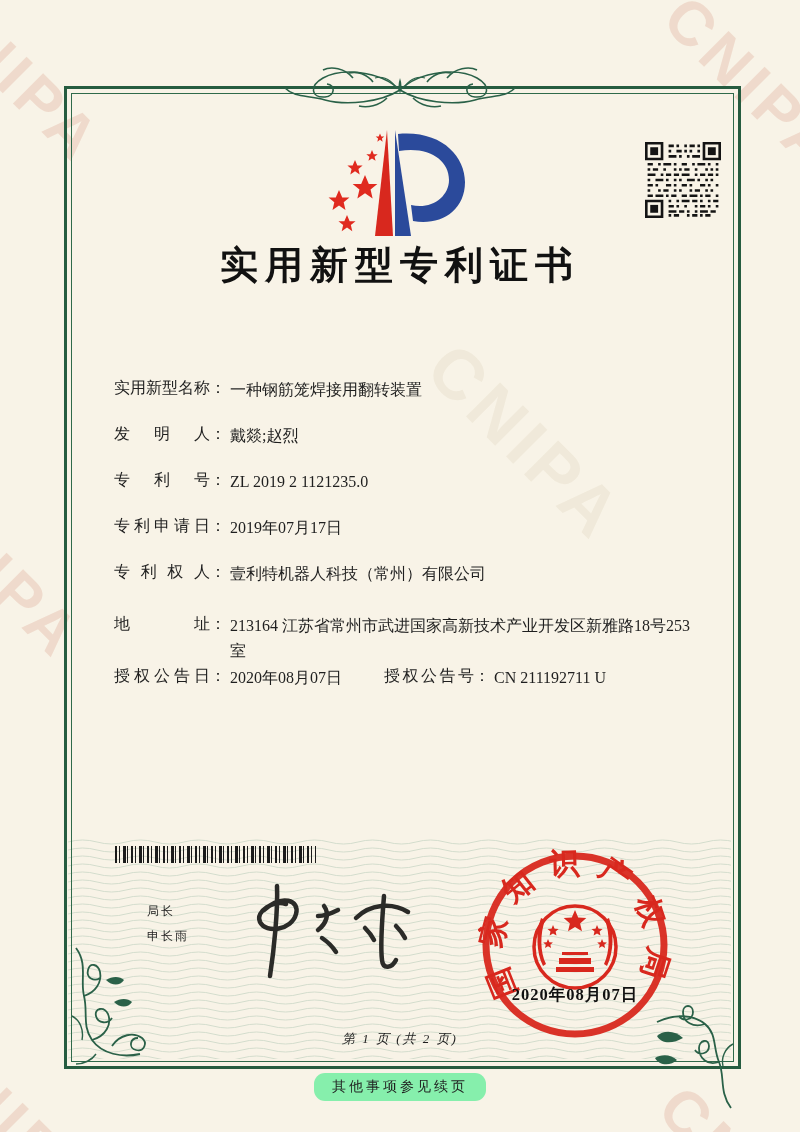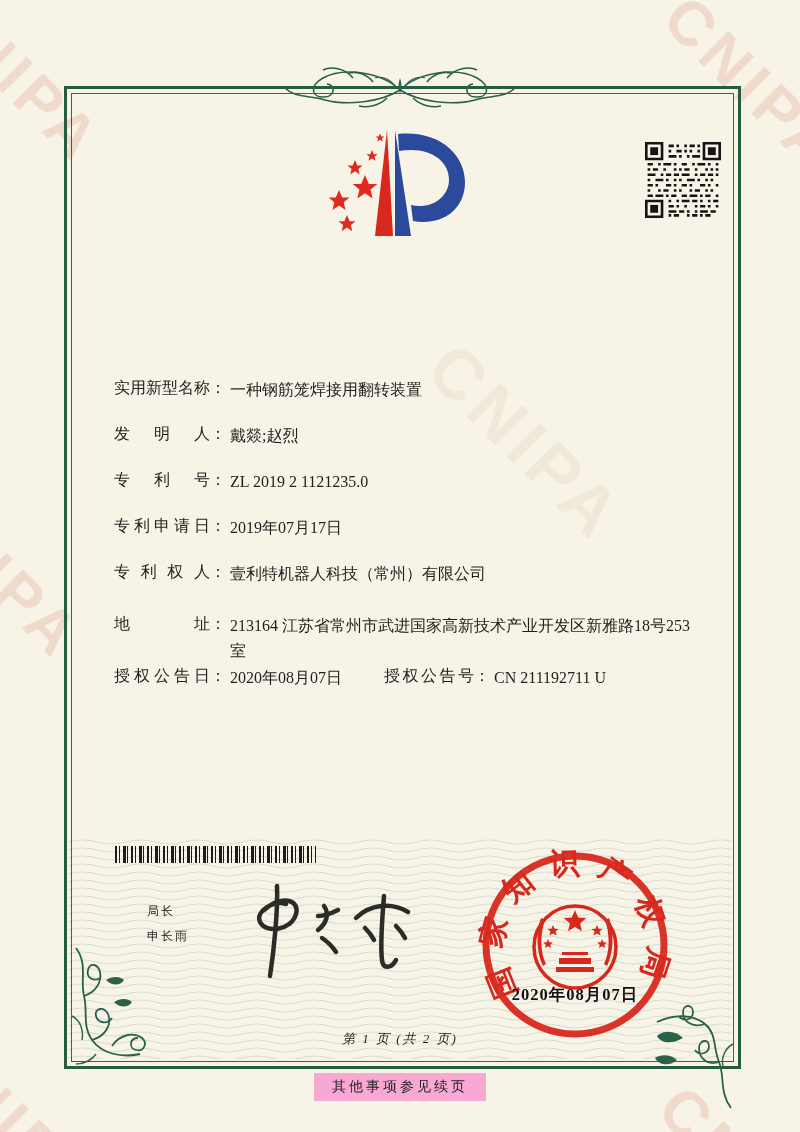--- a/index.html
+++ b/index.html
@@ -61,21 +61,21 @@
   .sig-svg{position:absolute;left:222px;top:880px;}
   .seal{position:absolute;left:478px;top:848px;width:194px;height:194px;z-index:4;}
   .seal svg{mix-blend-mode:multiply;}
   .seal-date{
     position:absolute;left:0;bottom:36px;width:100%;text-align:center;
     font-size:16.5px;font-weight:bold;color:#111;letter-spacing:1px;
   }
   .pageinfo{position:absolute;left:0;top:1030px;width:100%;text-align:center;font-size:13px;letter-spacing:2px;font-style:italic;}
   .footnote{
     position:absolute;left:50%;top:1073px;transform:translateX(-50%);
-    background:#f9a8d4;padding:5px 18px;font-size:14px;letter-spacing:3px;white-space:nowrap;
+    background:#86efac;padding:5px 18px;font-size:14px;letter-spacing:3px;white-space:nowrap;border-radius:11px;
   }
   .ornament-top{position:absolute;left:283px;top:56px;z-index:3;}
   .floral{position:absolute;z-index:3;}
 </style>
 </head>
 <body>
 
 <span class="wm" style="left:-38px;top:-28px;">CNIPA</span>
 <span class="wm" style="left:700px;top:-18px;">CNIPA</span>
 <span class="wm center" style="left:468px;top:328px;">CNIPA</span>
@@ -175,20 +175,21 @@
     <g fill="#e02a1f">
       <use href="#st" transform="translate(22,100) scale(9)"></use>
       <use href="#st" transform="translate(14,77) scale(11)"></use>
       <use href="#st" transform="translate(40,64) scale(13)"></use>
       <use href="#st" transform="translate(30,44) scale(8)"></use>
       <use href="#st" transform="translate(47,32) scale(6)"></use>
       <use href="#st" transform="translate(55,14) scale(4.5)"></use>
     </g>
   </svg>
 
+  <div class="title">实用新型专利证书</div>
 
   <div class="fields">
     <div class="frow" style="top:0;">
       <span class="flabel">实用新型名称</span><span class="colon">：</span>
       <span class="fvalue">一种钢筋笼焊接用翻转装置</span>
     </div>
     <div class="frow" style="top:46px;">
       <span class="flabel">发明人</span><span class="colon">：</span>
       <span class="fvalue">戴燚;赵烈</span>
     </div>

